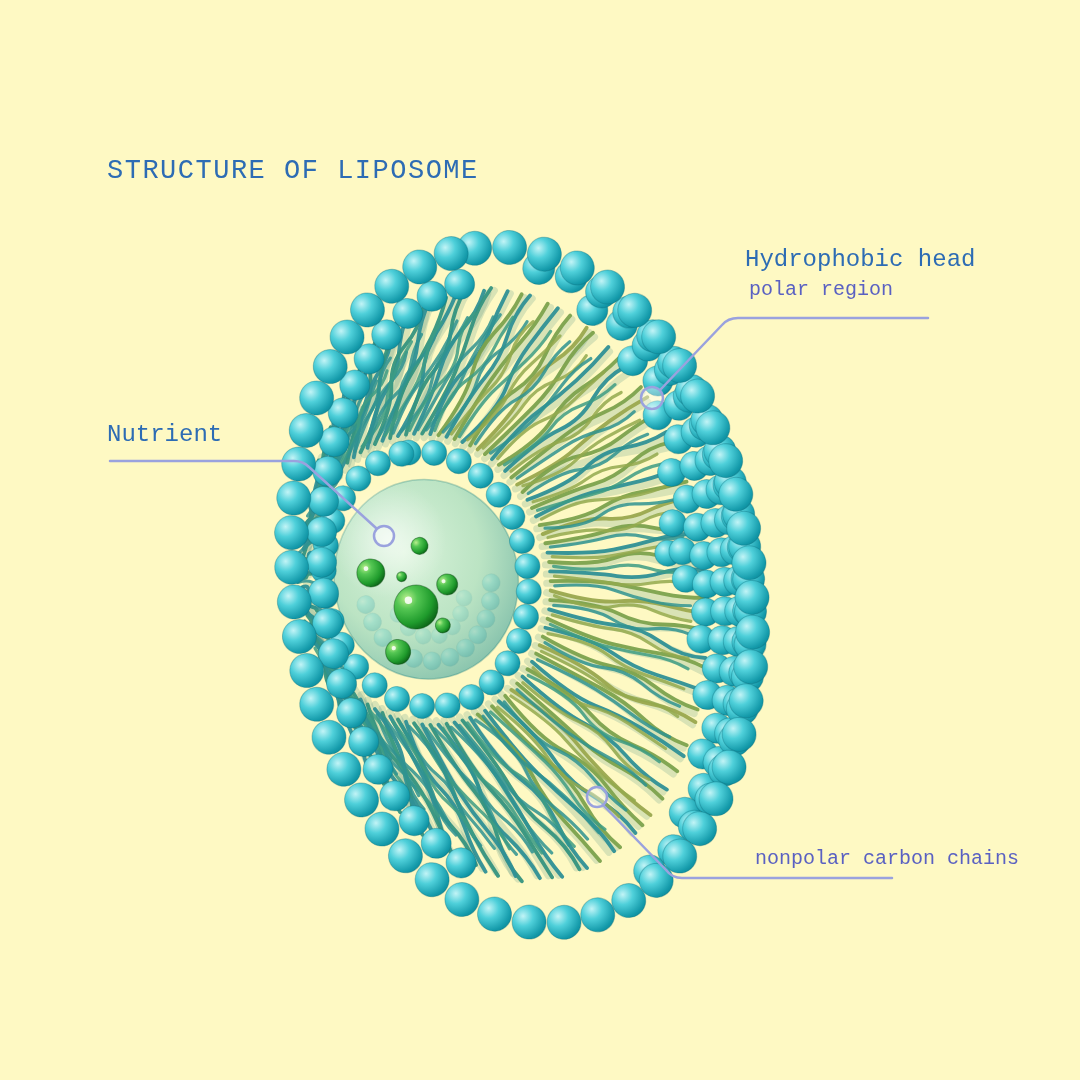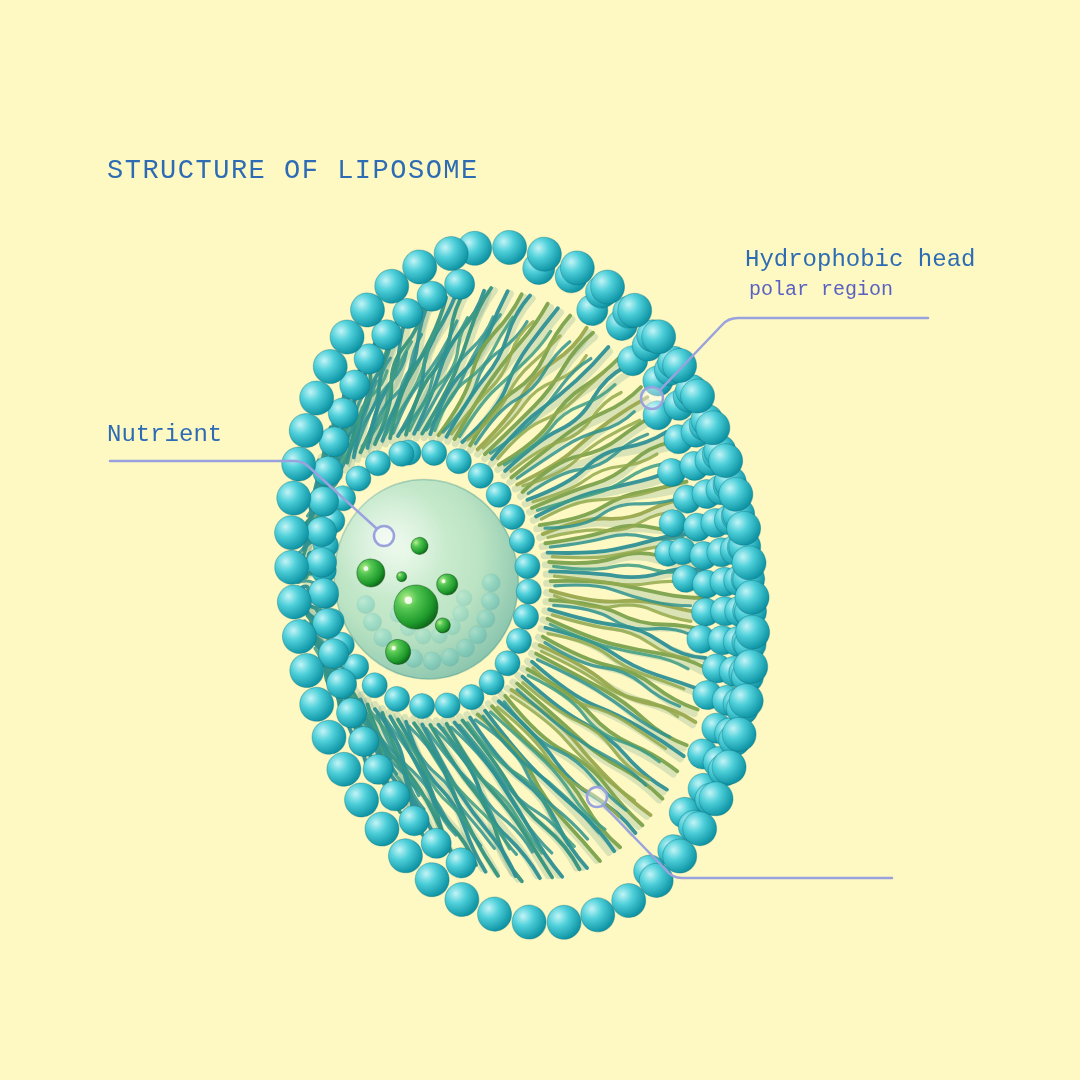--- a/index.html
+++ b/index.html
@@ -584,13 +584,14 @@
           <stop offset="0.72" stop-color="#1f9b2c"></stop>
           <stop offset="1" stop-color="#0a5e15"></stop>
         </radialGradient>
       </defs>
     </svg>
 
   <div class="txt title">STRUCTURE OF LIPOSOME</div>
   <div class="txt label head-main">Hydrophobic head</div>
   <div class="txt sub head-sub">polar region</div>
   <div class="txt label nutrient-label">Nutrient</div>
+  <div class="txt sub tail-sub">nonpolar carbon chains</div>
 </div>
 
 </body></html>

